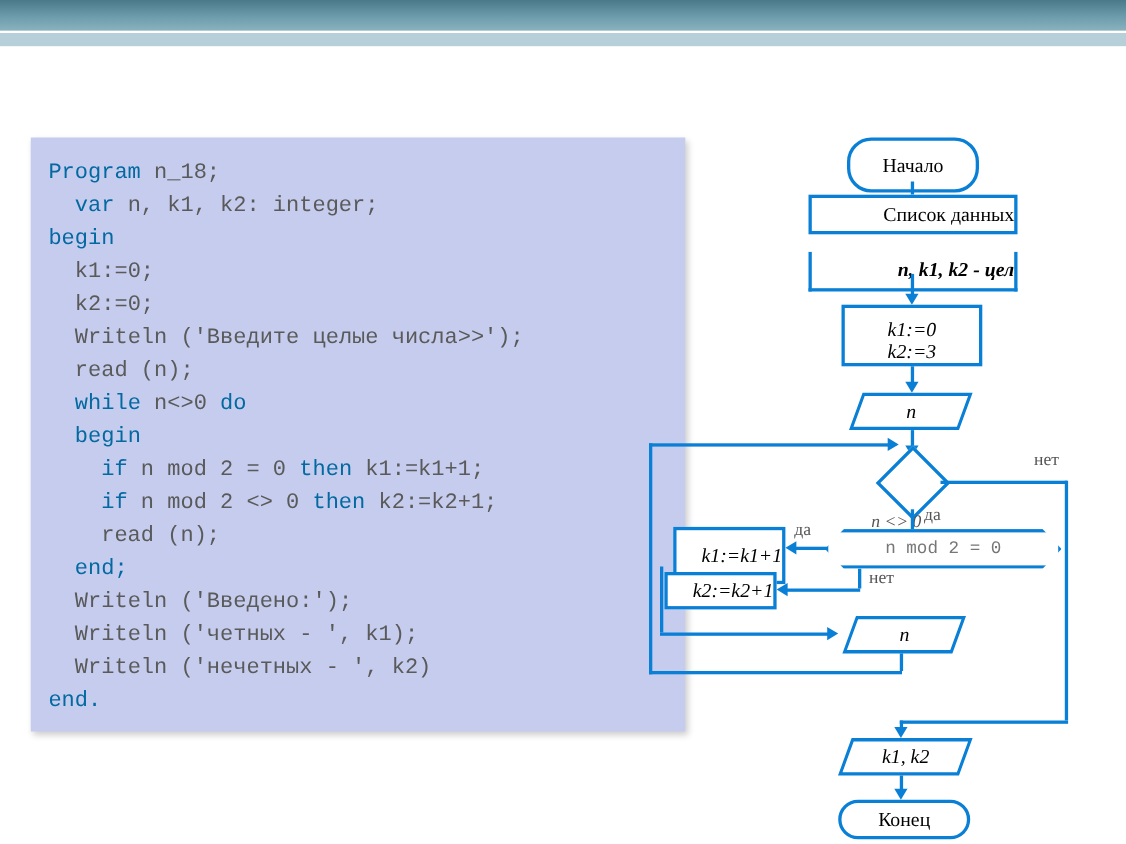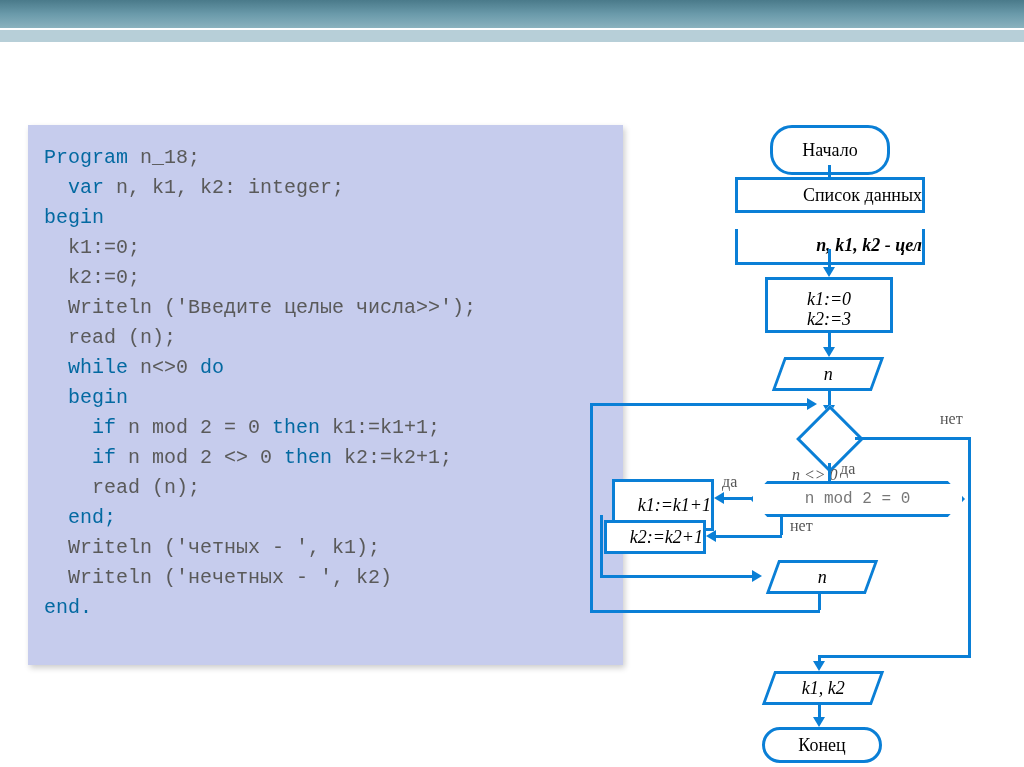--- a/index.html
+++ b/index.html
@@ -130,20 +130,21 @@
   <div>&nbsp;&nbsp;<span>k1:=0;</span></div>
   <div>&nbsp;&nbsp;<span>k2:=0;</span></div>
   <div>&nbsp;&nbsp;<span>Writeln (</span><span>'Введите целые числа&gt;&gt;'</span><span>);</span></div>
   <div>&nbsp;&nbsp;<span>read (n);</span></div>
   <div>&nbsp;&nbsp;<span class="kw">while</span><span> n&lt;&gt;0 </span><span class="kw">do</span></div>
   <div>&nbsp;&nbsp;<span class="kw">begin</span></div>
   <div>&nbsp;&nbsp;&nbsp;&nbsp;<span class="kw">if</span><span> n mod 2 = 0 </span><span class="kw">then</span><span> k1:=k1+1;</span></div>
   <div>&nbsp;&nbsp;&nbsp;&nbsp;<span class="kw">if</span><span> n mod 2 &lt;&gt; 0 </span><span class="kw">then</span><span> k2:=k2+1;</span></div>
   <div>&nbsp;&nbsp;&nbsp;&nbsp;<span>read (n);</span></div>
   <div>&nbsp;&nbsp;<span class="kw">end;</span></div>
+  <div>&nbsp;&nbsp;<span>Writeln (</span><span>'Введено:'</span><span>);</span></div>
   <div>&nbsp;&nbsp;<span>Writeln (</span><span>'четных - '</span><span>, k1);</span></div>
   <div>&nbsp;&nbsp;<span>Writeln (</span><span>'нечетных - '</span><span>, k2)</span></div>
   <div><span class="kw">end.</span></div>
 </div>
 
 <div class="flow">
 
   <div class="shape terminator" style="top:0;left:120px;width:120px;">
     <span>Начало</span>
   </div>

